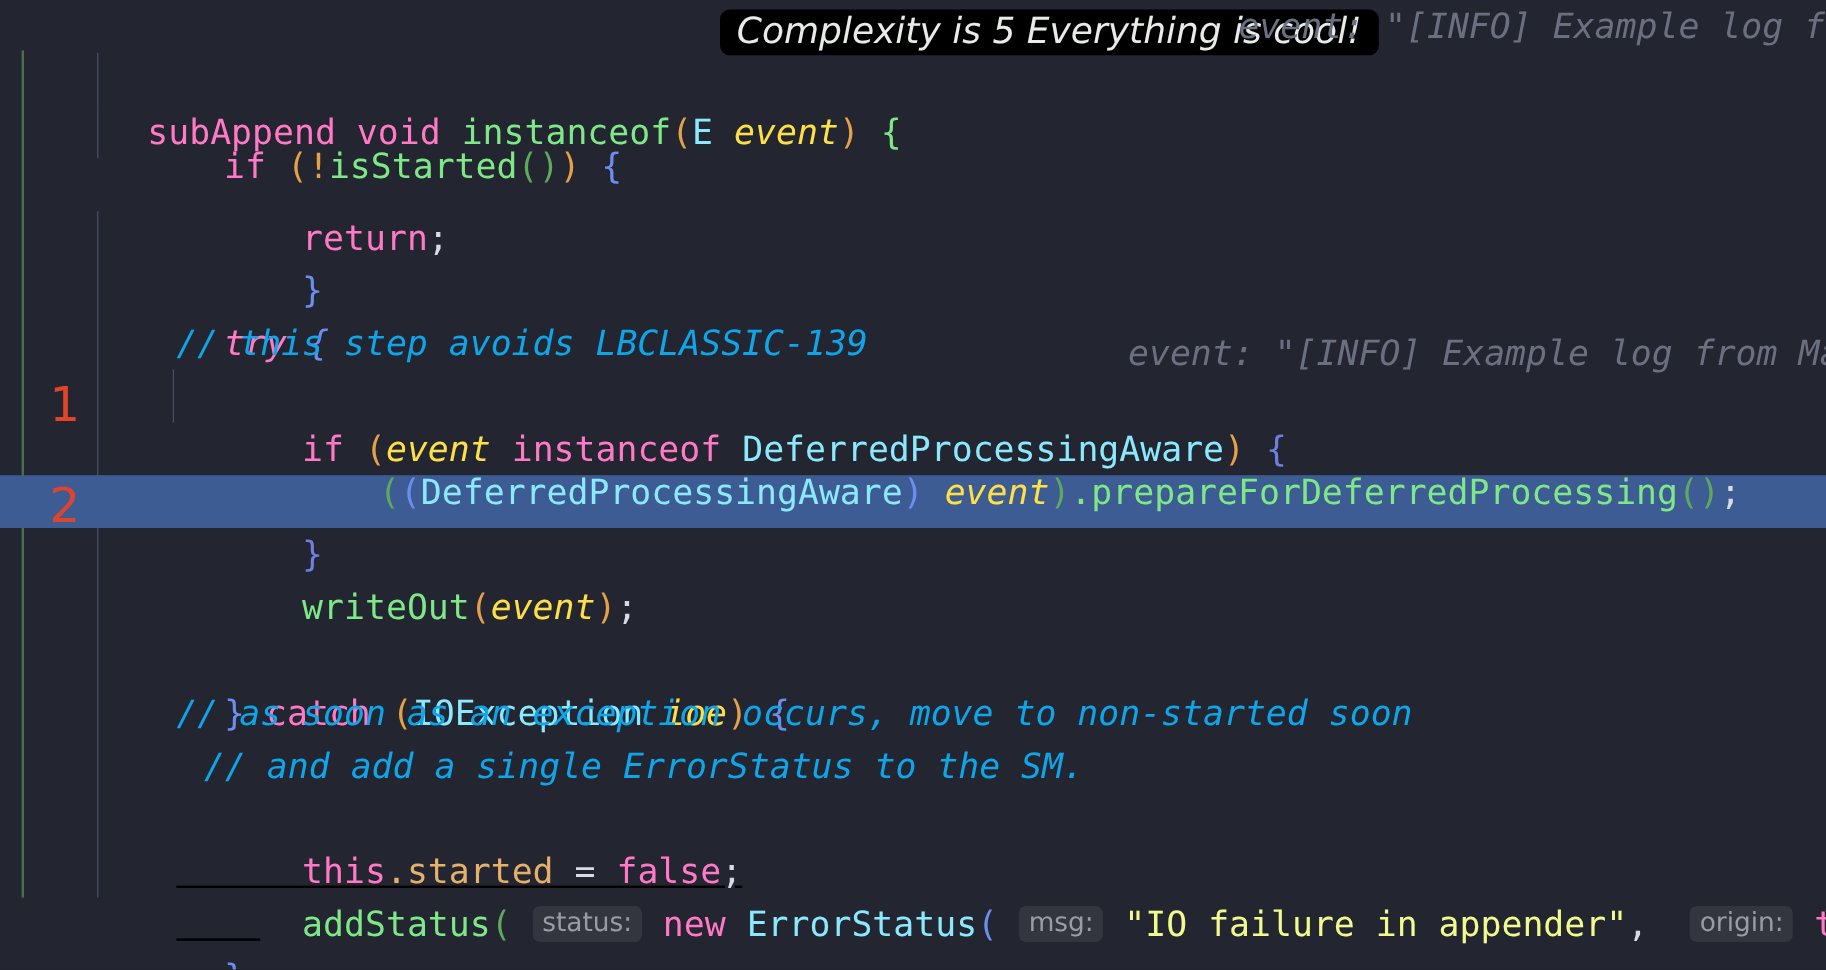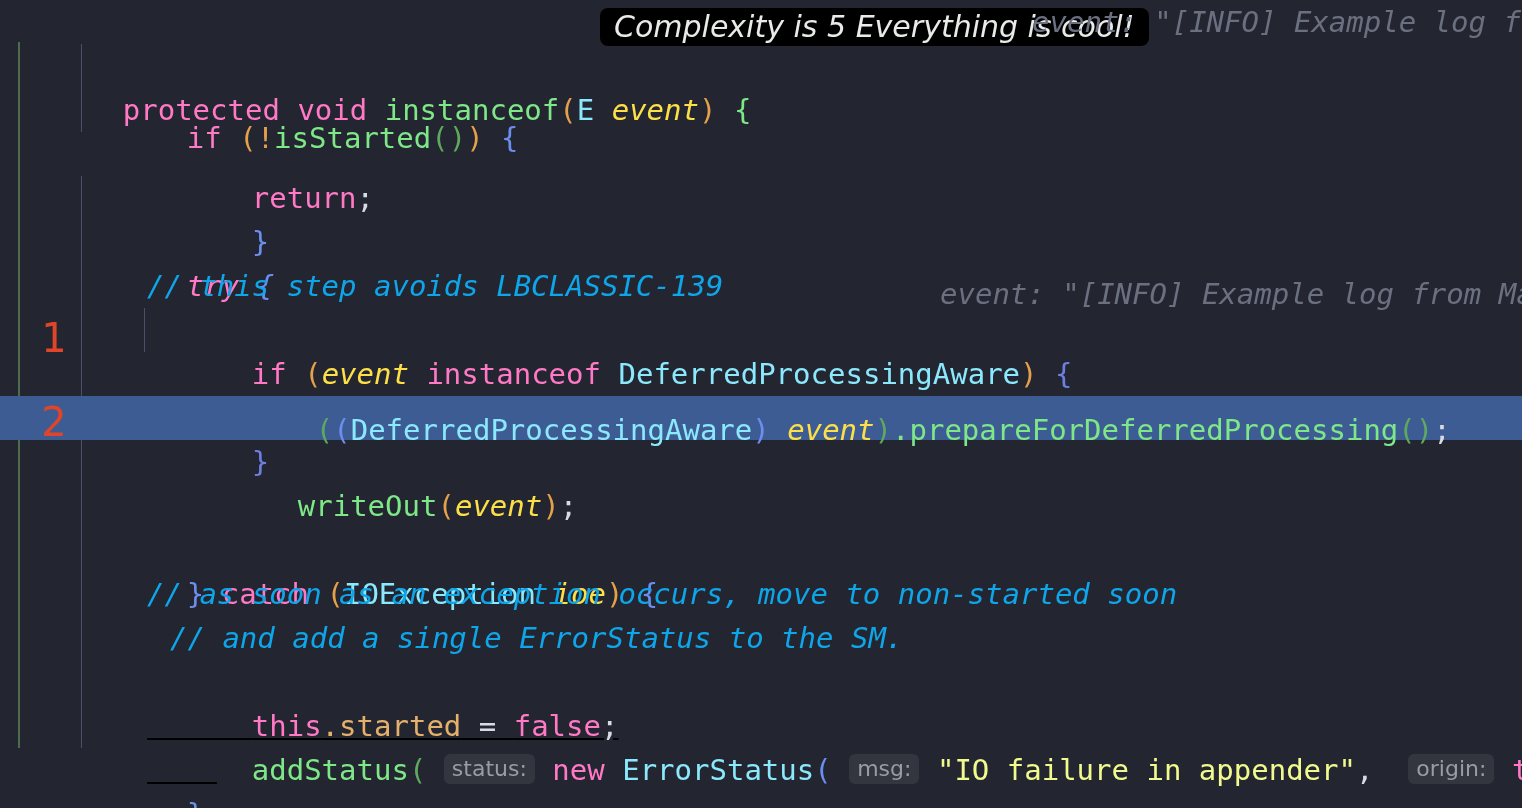--- a/index.html
+++ b/index.html
@@ -131,21 +131,21 @@
   <div class="indent-guide" style="left:81px;top:88px;height:44px;"></div>
   <div class="indent-guide" style="left:144px;top:308px;height:44px;"></div>
 
   <div class="selection-line" style="top:396px;"></div>
 
   <div class="gutter-num" style="top:316px;">1</div>
   <div class="gutter-num" style="top:400px;">2</div>
 
   <div class="line" style="top:0;">
     <span class="code-text">
-      <span class="kw">protected</span><span class="punct"> </span><span class="kw">void</span><span class="punct"> </span><span class="meth">instanceof</span><span class="paren">(</span><span class="type">E</span><span class="punct"> </span><span class="param">event</span><span class="paren">)</span><span class="punct"> </span><span class="brace-g">{</span>
+      <span class="kw">subAppend</span><span class="punct"> </span><span class="kw">void</span><span class="punct"> </span><span class="meth">instanceof</span><span class="paren">(</span><span class="type">E</span><span class="punct"> </span><span class="param">event</span><span class="paren">)</span><span class="punct"> </span><span class="brace-g">{</span>
     </span>
   </div>
 
   <div class="complexity-badge" style="left:600px;top:8px;">Complexity is 5 Everything is cool!</div>
 
   <div class="inlay-trailing" style="left:1032px;top:0;">event: "[INFO] Example log from</div>
 
   <div class="line" style="top:28px;">
     <span class="code-text" style="left:82px;">
       <span class="kw">if</span><span class="punct"> </span><span class="paren">(</span><span class="paren">!</span><span class="meth">isStarted</span><span class="green-p">()</span><span class="paren">)</span><span class="punct"> </span><span class="brace-b">{</span>
@@ -175,33 +175,33 @@
   </div>
 
   <div class="line" style="top:264px;">
     <span class="code-text" style="left:147px;">
       <span class="kw">if</span><span class="punct"> </span><span class="paren">(</span><span class="param">event</span><span class="punct"> </span><span class="kw">instanceof</span><span class="punct"> </span><span class="type">DeferredProcessingAware</span><span class="paren">)</span><span class="punct"> </span><span class="brace-p">{</span>
     </span>
   </div>
 
   <div class="inlay-trailing" style="left:940px;top:272px;">event: "[INFO] Example log from Main"</div>
 
-  <div class="line" style="top:320px;text-align:right;">
+  <div class="line" style="top:300px;text-align:right;">
     <span class="code-text" style="left:211px;">
       <span class="green-p">(</span><span class="brace-b">(</span><span class="type">DeferredProcessingAware</span><span class="brace-b">)</span><span class="punct"> </span><span class="param">event</span><span class="green-p">)</span><span class="meth">.</span><span class="meth">prepareForDeferredProcessing</span><span class="green-p">()</span><span class="punct">;</span>
     </span>
   </div>
 
   <div class="line" style="top:352px;">
     <span class="code-text" style="left:147px;">
       <span class="brace-p">}</span>
     </span>
   </div>
 
-  <div class="line" style="top:396px;margin-left:46px;">
+  <div class="line" style="top:396px;">
     <span class="code-text" style="left:147px;">
       <span class="meth">writeOut</span><span class="paren">(</span><span class="param">event</span><span class="paren">)</span><span class="punct">;</span>
     </span>
   </div>
 
   <div class="line" style="top:484px;">
     <span class="code-text" style="left:82px;">
       <span class="brace-b">}</span><span class="punct"> </span><span class="kw">catch</span><span class="punct"> </span><span class="paren">(</span><span class="type">IOException</span><span class="punct"> </span><span class="param">ioe</span><span class="paren">)</span><span class="punct"> </span><span class="brace-b">{</span>
     </span>
   </div>

